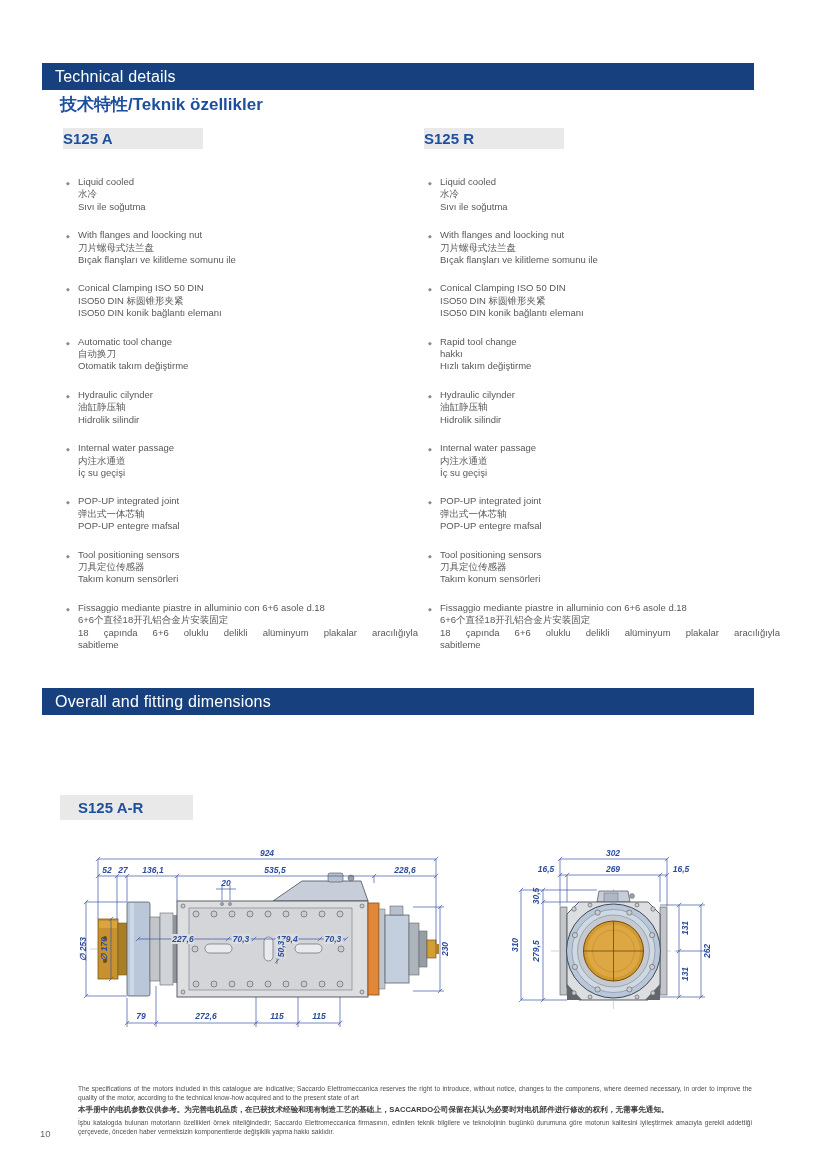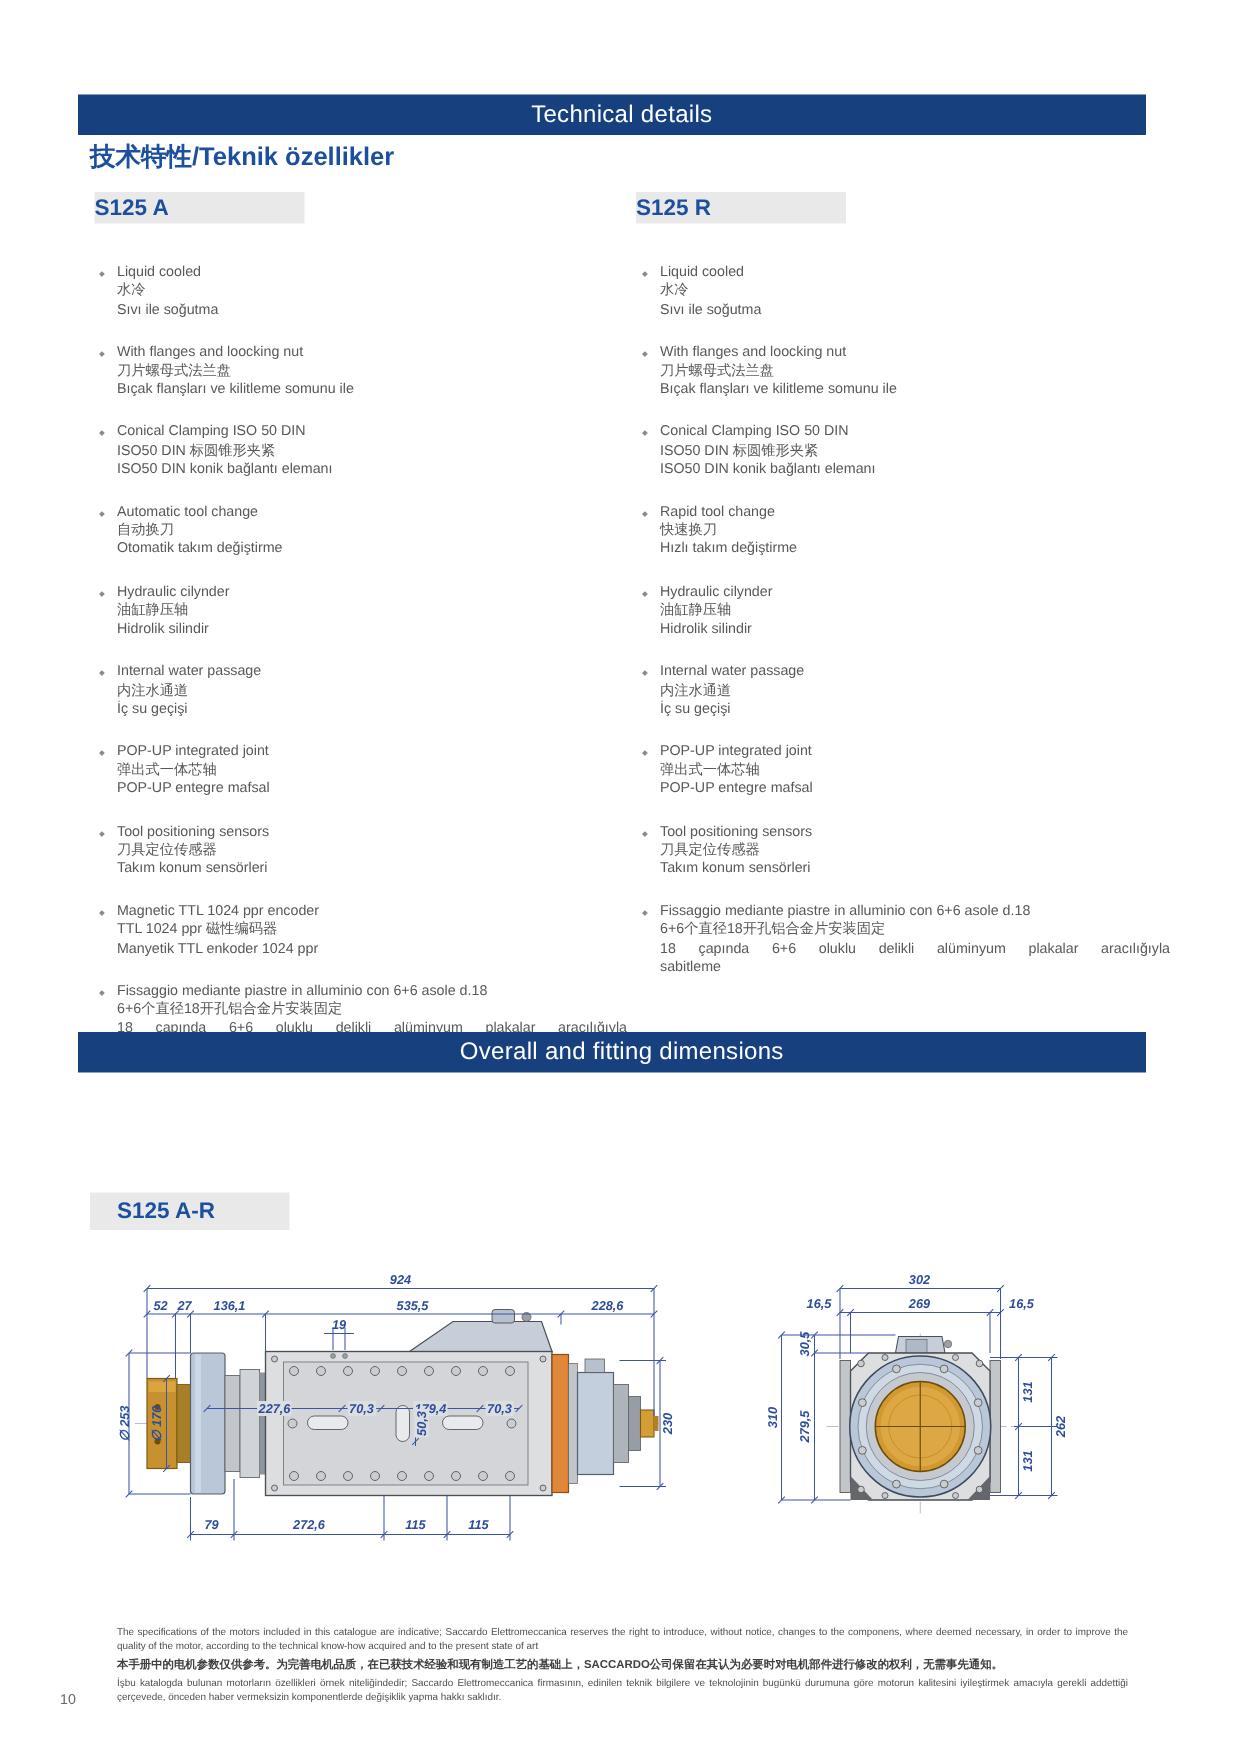--- a/index.html
+++ b/index.html
@@ -1,20 +1,20 @@
 <!DOCTYPE html>
 <html><head>
 <meta charset="utf-8">
 <style>
   html,body{margin:0;padding:0;background:#ffffff;}
   .page{position:relative;width:827px;height:1170px;background:#fff;overflow:hidden;
         font-family:"Liberation Sans",sans-serif;}
-  .bar{position:absolute;left:52px;width:712px;height:27px;background:#16417e;
+  .bar{position:absolute;left:42px;width:712px;height:27px;background:#16417e;
        color:#fff;font-size:16px;line-height:27px;padding-left:13px;box-sizing:border-box;
-       letter-spacing:.2px;text-align:center;}
+       letter-spacing:.2px;}
   .subtitle{position:absolute;left:60px;font-size:17px;font-weight:bold;color:#1d4f9f;white-space:nowrap;}
   .modelbox{position:absolute;height:21px;width:140px;background:#e9e9e9;color:#1d4f9f;
             font-weight:bold;font-size:15px;line-height:21px;padding-left:0;box-sizing:border-box;}
   .col{position:absolute;top:160px;width:352px;}
   .item{display:flex;margin-bottom:2px;margin-top:16px;}
   .blt{width:12px;flex:0 0 12px;font-size:5px;color:#8a8a8a;line-height:12.4px;text-align:left;padding-top:1px;}
   .lines{flex:1;}
   .ln{font-size:9.5px;line-height:12.4px;color:#58585a;}
   .stretch{text-align:justify;word-spacing:9px;}
   
@@ -108,28 +108,20 @@
       <span class="blt">◆</span>
       <div class="lines">
           <div class="ln">Tool positioning sensors</div>
           <div class="ln">刀具定位传感器</div>
           <div class="ln">Takım konum sensörleri</div>
         </div>
     </div>
     <div class="item">
       <span class="blt">◆</span>
       <div class="lines">
-          <div class="ln">Magnetic TTL 1024 ppr encoder</div>
-          <div class="ln">TTL 1024 ppr 磁性编码器</div>
-          <div class="ln">Manyetik TTL enkoder 1024 ppr</div>
-        </div>
-    </div>
-    <div class="item">
-      <span class="blt">◆</span>
-      <div class="lines">
           <div class="ln">Fissaggio mediante piastre in alluminio con 6+6 asole d.18</div>
           <div class="ln">6+6个直径18开孔铝合金片安装固定</div>
           <div class="ln stretch">18 çapında 6+6 oluklu delikli alüminyum plakalar aracılığıyla sabitleme</div>
         </div>
     </div>
   </div>
 
   <div class="col" style="left:428px">
     <div class="item">
       <span class="blt">◆</span>
@@ -152,21 +144,21 @@
       <div class="lines">
           <div class="ln">Conical Clamping ISO 50 DIN</div>
           <div class="ln">ISO50 DIN 标圆锥形夹紧</div>
           <div class="ln">ISO50 DIN konik bağlantı elemanı</div>
         </div>
     </div>
     <div class="item">
       <span class="blt">◆</span>
       <div class="lines">
           <div class="ln">Rapid tool change</div>
-          <div class="ln">快速换刀</div>
+          <div class="ln">hakkı</div>
           <div class="ln">Hızlı takım değiştirme</div>
         </div>
     </div>
     <div class="item">
       <span class="blt">◆</span>
       <div class="lines">
           <div class="ln">Hydraulic cilynder</div>
           <div class="ln">油缸静压轴</div>
           <div class="ln">Hidrolik silindir</div>
         </div>
@@ -327,21 +319,21 @@
           <line x1="30.8" y1="78.2" x2="35.2" y2="73.8"></line>
           <line x1="30.8" y1="138.2" x2="35.2" y2="133.8"></line>
       </g>
     </svg>
     <span class="dim" style="left:189px;top:10px">924</span>
     <span class="dim" style="left:29px;top:27px">52</span>
     <span class="dim" style="left:45px;top:27px">27</span>
     <span class="dim" style="left:75px;top:27px">136,1</span>
     <span class="dim" style="left:197px;top:27px">535,5</span>
     <span class="dim" style="left:327px;top:27px">228,6</span>
-    <span class="dim" style="left:148px;top:40px">19</span>
+    <span class="dim" style="left:148px;top:40px">20</span>
     <span class="dim bg" style="left:105px;top:96px">227,6</span>
     <span class="dim bg" style="left:163px;top:96px">70,3</span>
     <span class="dim bg" style="left:209px;top:96px">179,4</span>
     <span class="dim bg" style="left:255px;top:96px">70,3</span>
     <span class="dim rot bg" style="left:203px;top:106px">50,3</span>
     <span class="dim rot" style="left:367px;top:106px">230</span>
     <span class="dim" style="left:63px;top:173px">79</span>
     <span class="dim" style="left:128px;top:173px">272,6</span>
     <span class="dim" style="left:199px;top:173px">115</span>
     <span class="dim" style="left:241px;top:173px">115</span>

